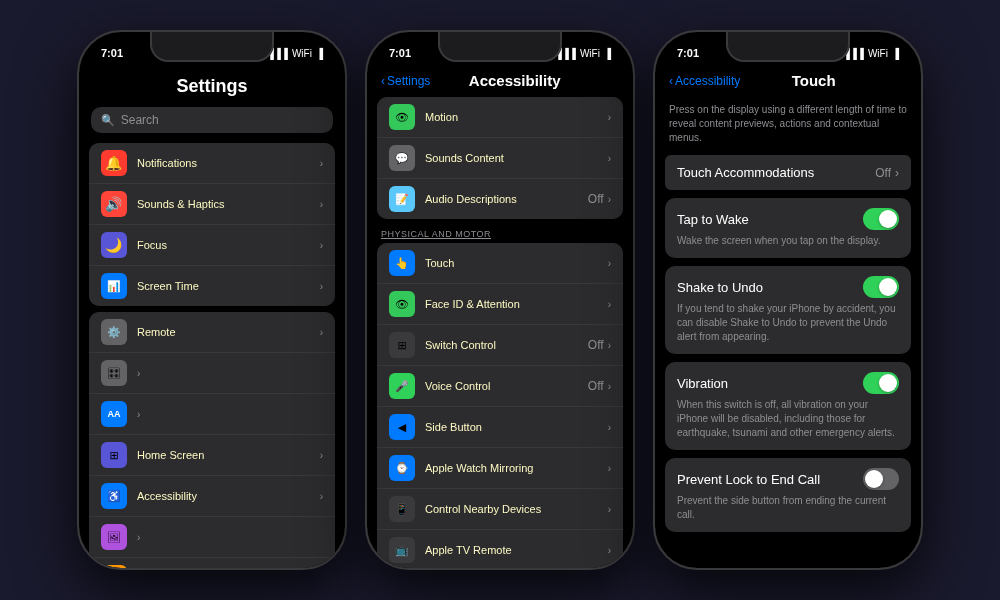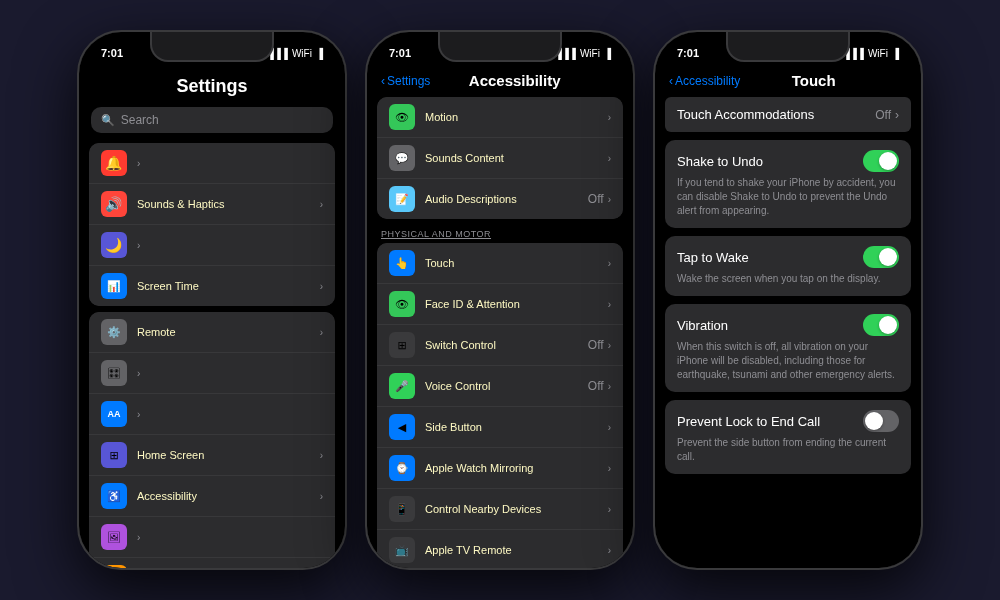--- a/index.html
+++ b/index.html
@@ -295,29 +295,31 @@
       <div class="screen-content">
         <div class="settings-title">Settings</div>
         <div class="settings-search">
           <span class="settings-search-icon">🔍</span>
           <span class="settings-search-text">Search</span>
         </div>
 
         <div class="group-wrapper">
           <div class="settings-item">
             <div class="item-icon ic-red">🔔</div>
+            <span class="item-label">Notifications</span>
             <span class="item-chevron">›</span>
           </div>
           <div class="settings-item">
             <div class="item-icon ic-red2">🔊</div>
             <span class="item-label">Sounds &amp; Haptics</span>
             <span class="item-chevron">›</span>
           </div>
           <div class="settings-item">
             <div class="item-icon ic-indigo">🌙</div>
+            <span class="item-label">Focus</span>
             <span class="item-chevron">›</span>
           </div>
           <div class="settings-item">
             <div class="item-icon ic-blue" style="font-size:11px;">📊</div>
             <span class="item-label">Screen Time</span>
             <span class="item-chevron">›</span>
           </div>
         </div>
 
         <div class="group-wrapper">
@@ -460,43 +462,44 @@
       </div>
       <div class="screen-content">
         <div class="nav-header">
           <div class="nav-back">
             <span>‹</span>
             <span>Accessibility</span>
           </div>
           <div class="nav-title">Touch</div>
         </div>
 
+        <div class="touch-description">Press on the display using a different length of time to reveal content previews, actions and contextual menus.</div>
 
         <div class="touch-acc-row">
           <span class="touch-acc-title">Touch Accommodations</span>
           <div class="touch-acc-right">
             <span>Off</span>
             <span>›</span>
           </div>
         </div>
 
         <div class="toggle-row">
           <div class="toggle-title-row">
+            <span class="toggle-title">Tap to Wake</span>
+            <div class="toggle-switch"></div>
+          </div>
+          <div class="toggle-desc">Wake the screen when you tap on the display.</div>
+        </div>
+
+        <div class="toggle-row">
+          <div class="toggle-title-row">
             <span class="toggle-title">Shake to Undo</span>
             <div class="toggle-switch"></div>
           </div>
           <div class="toggle-desc">If you tend to shake your iPhone by accident, you can disable Shake to Undo to prevent the Undo alert from appearing.</div>
-        </div>
-
-        <div class="toggle-row">
-          <div class="toggle-title-row">
-            <span class="toggle-title">Tap to Wake</span>
-            <div class="toggle-switch"></div>
-          </div>
-          <div class="toggle-desc">Wake the screen when you tap on the display.</div>
         </div>
 
         <div class="toggle-row">
           <div class="toggle-title-row">
             <span class="toggle-title">Vibration</span>
             <div class="toggle-switch"></div>
           </div>
           <div class="toggle-desc">When this switch is off, all vibration on your iPhone will be disabled, including those for earthquake, tsunami and other emergency alerts.</div>
         </div>
 

